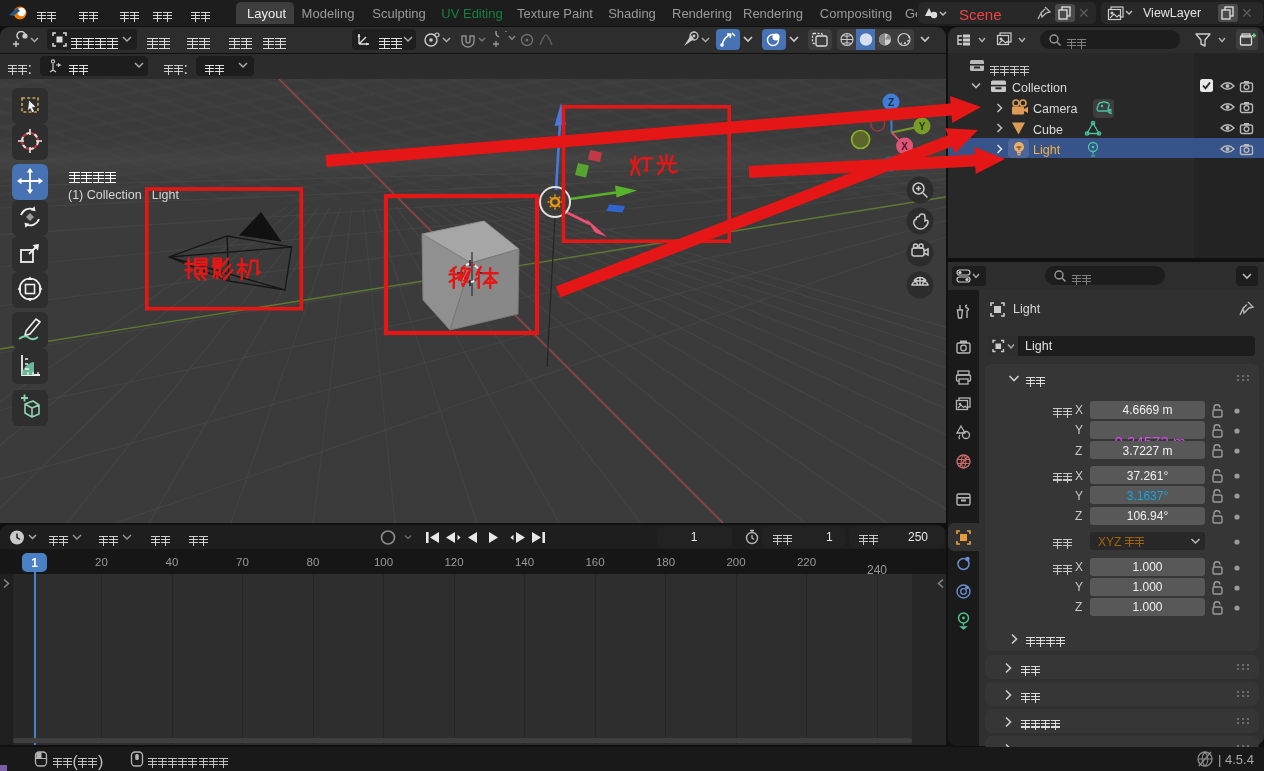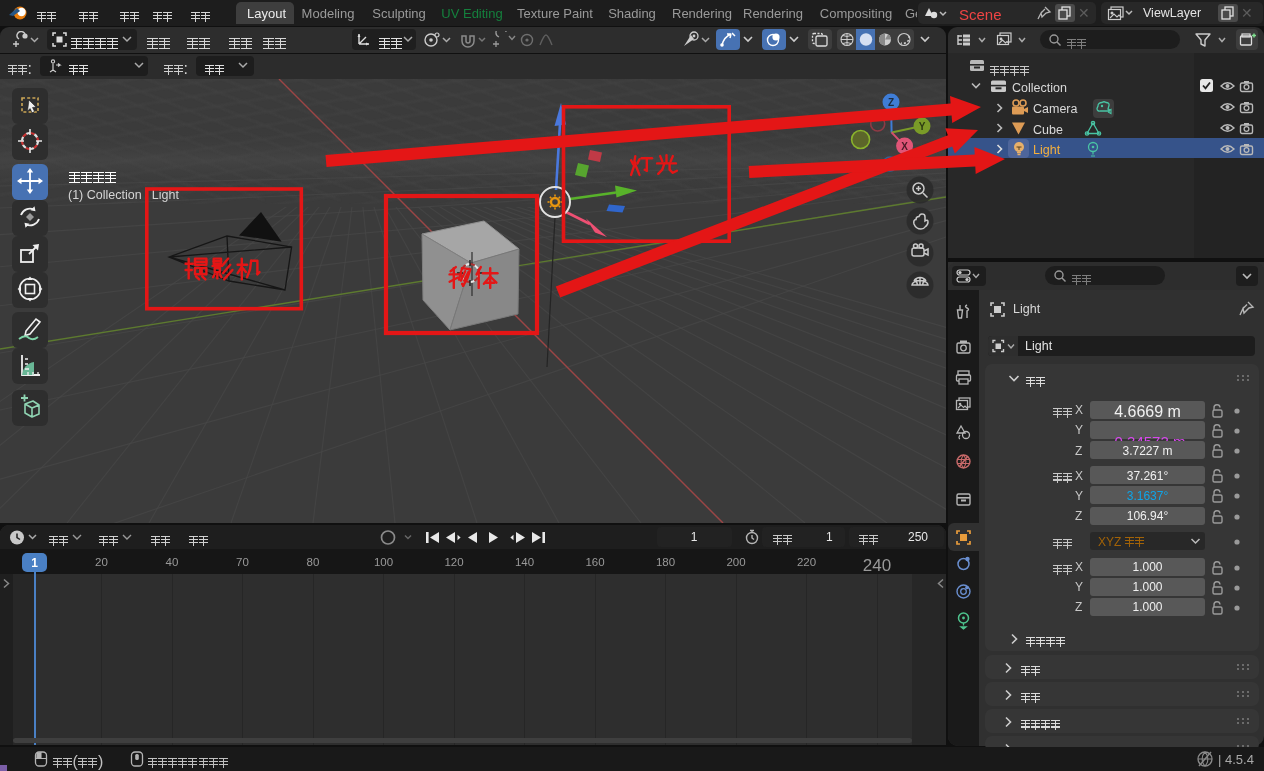--- a/index.html
+++ b/index.html
@@ -670,21 +670,21 @@
       <circle cx="7" cy="2" r="1.1"></circle>
       <circle cx="12" cy="2" r="1.1"></circle>
       <circle cx="2" cy="6" r="1.1"></circle>
       <circle cx="7" cy="6" r="1.1"></circle>
       <circle cx="12" cy="6" r="1.1"></circle>
     </g>
   </svg>
 <div class="t" style="left:1052px;top:402.7px;color:#c8c8c8"><i class="cj"></i><i class="cj"></i></div>
 <div class="t" style="left:1075px;top:403.2px;font-size:12px;color:#c8c8c8">X</div>
 <div class="abs" style="left:1090px;top:400.7px;width:115px;height:18px;background:#585858;border-radius:3px"></div>
-<div class="t" style="left:1147.5px;top:403.2px;font-size:16px;color:#f0f0f0;transform:translateX(-50%)">4.6669 m</div>
+<div class="t" style="left:1147.5px;top:403.2px;font-size:12px;color:#f0f0f0;transform:translateX(-50%)">4.6669 m</div>
 <svg class="abs" style="left:1211px;top:402.7px" width="13" height="15" viewBox="0 0 13 15">
     <path d="M3 7 V5 a3 3 0 0 1 6 -0.5" fill="none" stroke="#9a9a9a" stroke-width="1.4"></path>
     <rect x="2" y="7" width="9" height="7" rx="1.5" fill="none" stroke="#9a9a9a" stroke-width="1.4"></rect>
   </svg>
 <svg class="abs" style="left:1233px;top:406.7px" width="8" height="8" viewBox="0 0 8 8">
     <circle cx="4" cy="4" r="2.6" fill="#9a9a9a"></circle>
   </svg>
 <div class="t" style="left:1075px;top:423.4px;font-size:12px;color:#c8c8c8">Y</div>
 <div class="abs" style="left:1090px;top:420.9px;width:115px;height:18px;background:#585858;border-radius:3px"></div>
 <div class="t" style="left:1147.5px;top:433px;font-size:15px;color:#d946ef;transform:translateX(-50%)">-0.34572 m</div>
@@ -892,21 +892,21 @@
     <div class="t" style="left:172.0px;top:31px;font-size:11.5px;color:#999;transform:translateX(-50%)">40</div>
     <div class="t" style="left:242.5px;top:31px;font-size:11.5px;color:#999;transform:translateX(-50%)">70</div>
     <div class="t" style="left:313.0px;top:31px;font-size:11.5px;color:#999;transform:translateX(-50%)">80</div>
     <div class="t" style="left:383.5px;top:31px;font-size:11.5px;color:#999;transform:translateX(-50%)">100</div>
     <div class="t" style="left:454.0px;top:31px;font-size:11.5px;color:#999;transform:translateX(-50%)">120</div>
     <div class="t" style="left:524.5px;top:31px;font-size:11.5px;color:#999;transform:translateX(-50%)">140</div>
     <div class="t" style="left:595.0px;top:31px;font-size:11.5px;color:#999;transform:translateX(-50%)">160</div>
     <div class="t" style="left:665.5px;top:31px;font-size:11.5px;color:#999;transform:translateX(-50%)">180</div>
     <div class="t" style="left:736.0px;top:31px;font-size:11.5px;color:#999;transform:translateX(-50%)">200</div>
     <div class="t" style="left:806.5px;top:31px;font-size:11.5px;color:#999;transform:translateX(-50%)">220</div>
-    <div class="t" style="left:877.0px;top:31px;font-size:17px;color:#999;transform:translateX(-50%)">240</div>
+    <div class="t" style="left:877.0px;top:38px;font-size:12px;color:#999;transform:translateX(-50%)">240</div>
     <div class="abs" style="left:0;top:49px;width:946px;height:171px;background:#2e2e2e"></div>
     <div class="abs" style="left:0;top:49px;width:34px;height:171px;background:#272727"></div>
     <div class="abs" style="left:912px;top:49px;width:34px;height:171px;background:#272727"></div>
     <div class="abs" style="left:101px;top:49px;width:1px;height:171px;background:#262626"></div>
     <div class="abs" style="left:172px;top:49px;width:1px;height:171px;background:#262626"></div>
     <div class="abs" style="left:242px;top:49px;width:1px;height:171px;background:#262626"></div>
     <div class="abs" style="left:313px;top:49px;width:1px;height:171px;background:#262626"></div>
     <div class="abs" style="left:383px;top:49px;width:1px;height:171px;background:#262626"></div>
     <div class="abs" style="left:454px;top:49px;width:1px;height:171px;background:#262626"></div>
     <div class="abs" style="left:524px;top:49px;width:1px;height:171px;background:#262626"></div>

